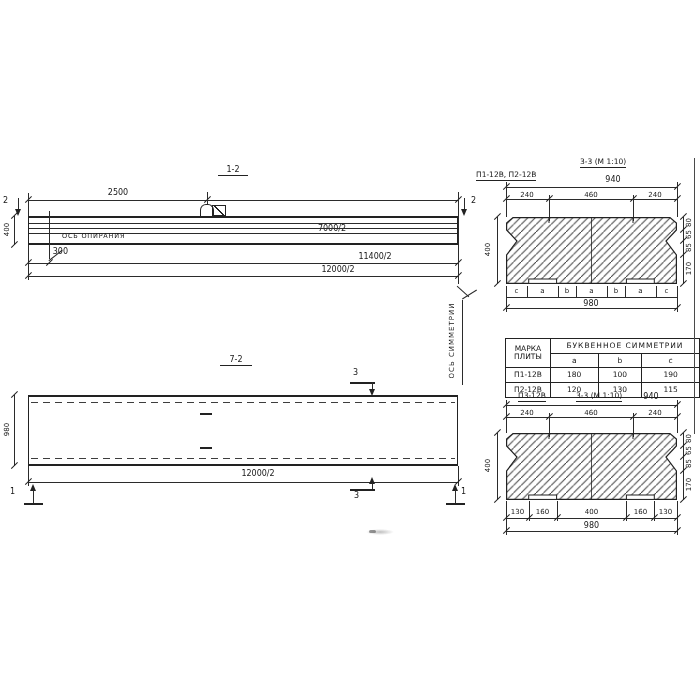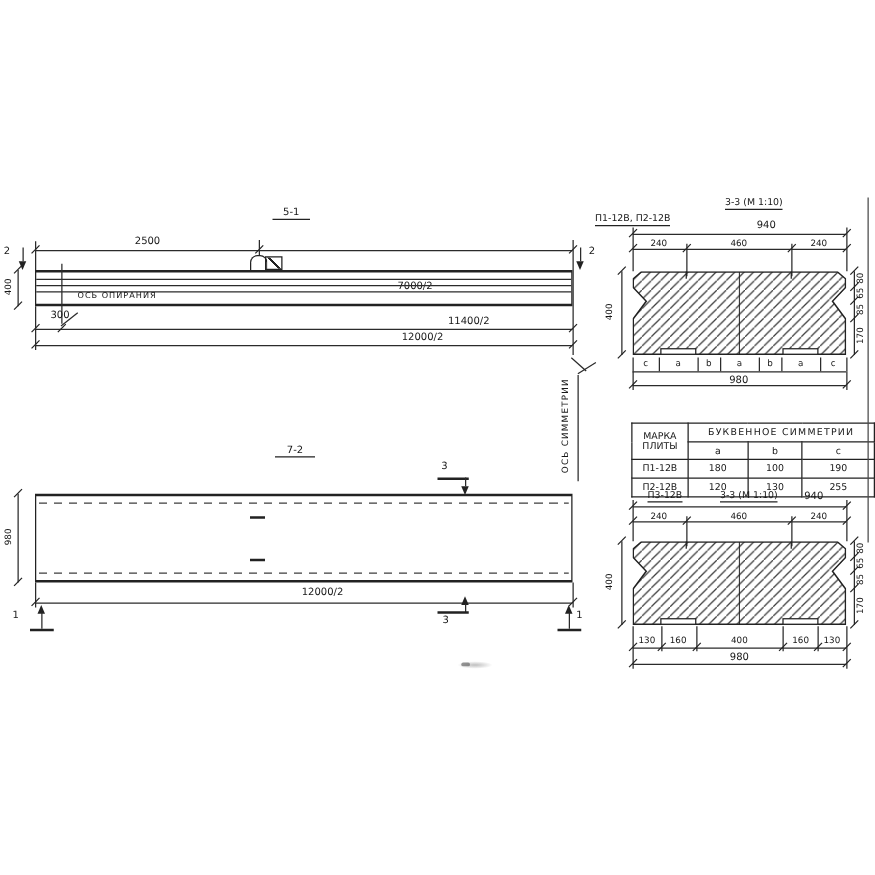--- a/index.html
+++ b/index.html
@@ -22,21 +22,21 @@
   table.params{position:absolute;left:505px;top:338px;border-collapse:collapse;table-layout:fixed;}
   table.params td{border:1px solid #222;font-size:7.5px;line-height:8px;text-align:center;
       padding:1px 1px;color:#161616;font-family:"DejaVu Sans",sans-serif;}
   table.params{border:1.5px solid #222;}
 </style>
 </head>
 <body>
 
 <div id="sheet">
 
-  <div class="lbl ctr ul" style="left:218px;top:165px;width:30px;">5-1</div>
+  <div class="lbl ctr ul" style="left:218px;top:165px;width:30px;">1-2</div>
 
   <div class="hl" style="left:28px;top:200px;width:430px;"></div>
   <span class="tk" style="left:24px;top:199px;"></span>
   <span class="tk" style="left:203px;top:199px;"></span>
   <span class="tk" style="left:454px;top:199px;"></span>
   <div class="vl" style="left:28px;top:193px;height:23px;"></div>
   <div class="vl" style="left:207px;top:192px;height:12px;"></div>
   <div class="lbl ctr" style="left:98px;top:188px;width:40px;">2500</div>
   <div class="lbl ctr" style="left:308px;top:188px;width:48px;margin-top:36px;">7000/2</div>
 
@@ -57,21 +57,21 @@
 
   <div class="vl" style="left:49px;top:211px;height:48px;"></div>
   <div class="hl" style="left:47px;top:255px;width:17px;transform:rotate(-38deg);"></div>
   <div class="lbl" style="left:62px;top:232px;font-size:6.5px;letter-spacing:0.8px;">ОСЬ ОПИРАНИЯ</div>
 
   <div class="vl" style="left:14px;top:216px;height:29px;"></div>
   <span class="tk" style="left:10px;top:215px;"></span>
   <span class="tk" style="left:10px;top:244px;"></span>
   <div class="rl" style="left:-5px;top:225px;">400</div>
 
-  <div class="lbl ctr" style="left:28px;top:247px;width:40px;">300</div>
+  <div class="lbl ctr" style="left:28px;top:247px;width:40px;text-align:right;">300</div>
   <div class="hl" style="left:28px;top:263px;width:430px;"></div>
   <span class="tk" style="left:24px;top:262px;"></span>
   <span class="tk" style="left:45px;top:262px;"></span>
   <span class="tk" style="left:454px;top:262px;"></span>
   <div class="lbl ctr" style="left:352px;top:252px;width:46px;">11400/2</div>
 
   <div class="hl" style="left:28px;top:276px;width:430px;"></div>
   <span class="tk" style="left:24px;top:275px;"></span>
   <span class="tk" style="left:454px;top:275px;"></span>
   <div class="lbl ctr" style="left:314px;top:265px;width:48px;">12000/2</div>
@@ -213,21 +213,21 @@
     <tr>
       <td style="height:12px;">П1-12В</td>
       <td>180</td>
       <td>100</td>
       <td>190</td>
     </tr>
     <tr>
       <td style="height:12px;">П2-12В</td>
       <td>120</td>
       <td>130</td>
-      <td>255</td>
+      <td>115</td>
     </tr>
   </tbody>
     </table>
 
   <div class="lbl ul" style="left:518px;top:391px;font-size:7.5px;">П3-12В</div>
   <div class="lbl ul" style="left:576px;top:391px;font-size:7.5px;">3-3 (М 1:10)</div>
   <div class="lbl ctr" style="left:636px;top:392px;width:30px;">940</div>
 
   <div class="hl" style="left:506px;top:405px;width:171px;"></div>
   <span class="tk" style="left:502px;top:404px;"></span>

